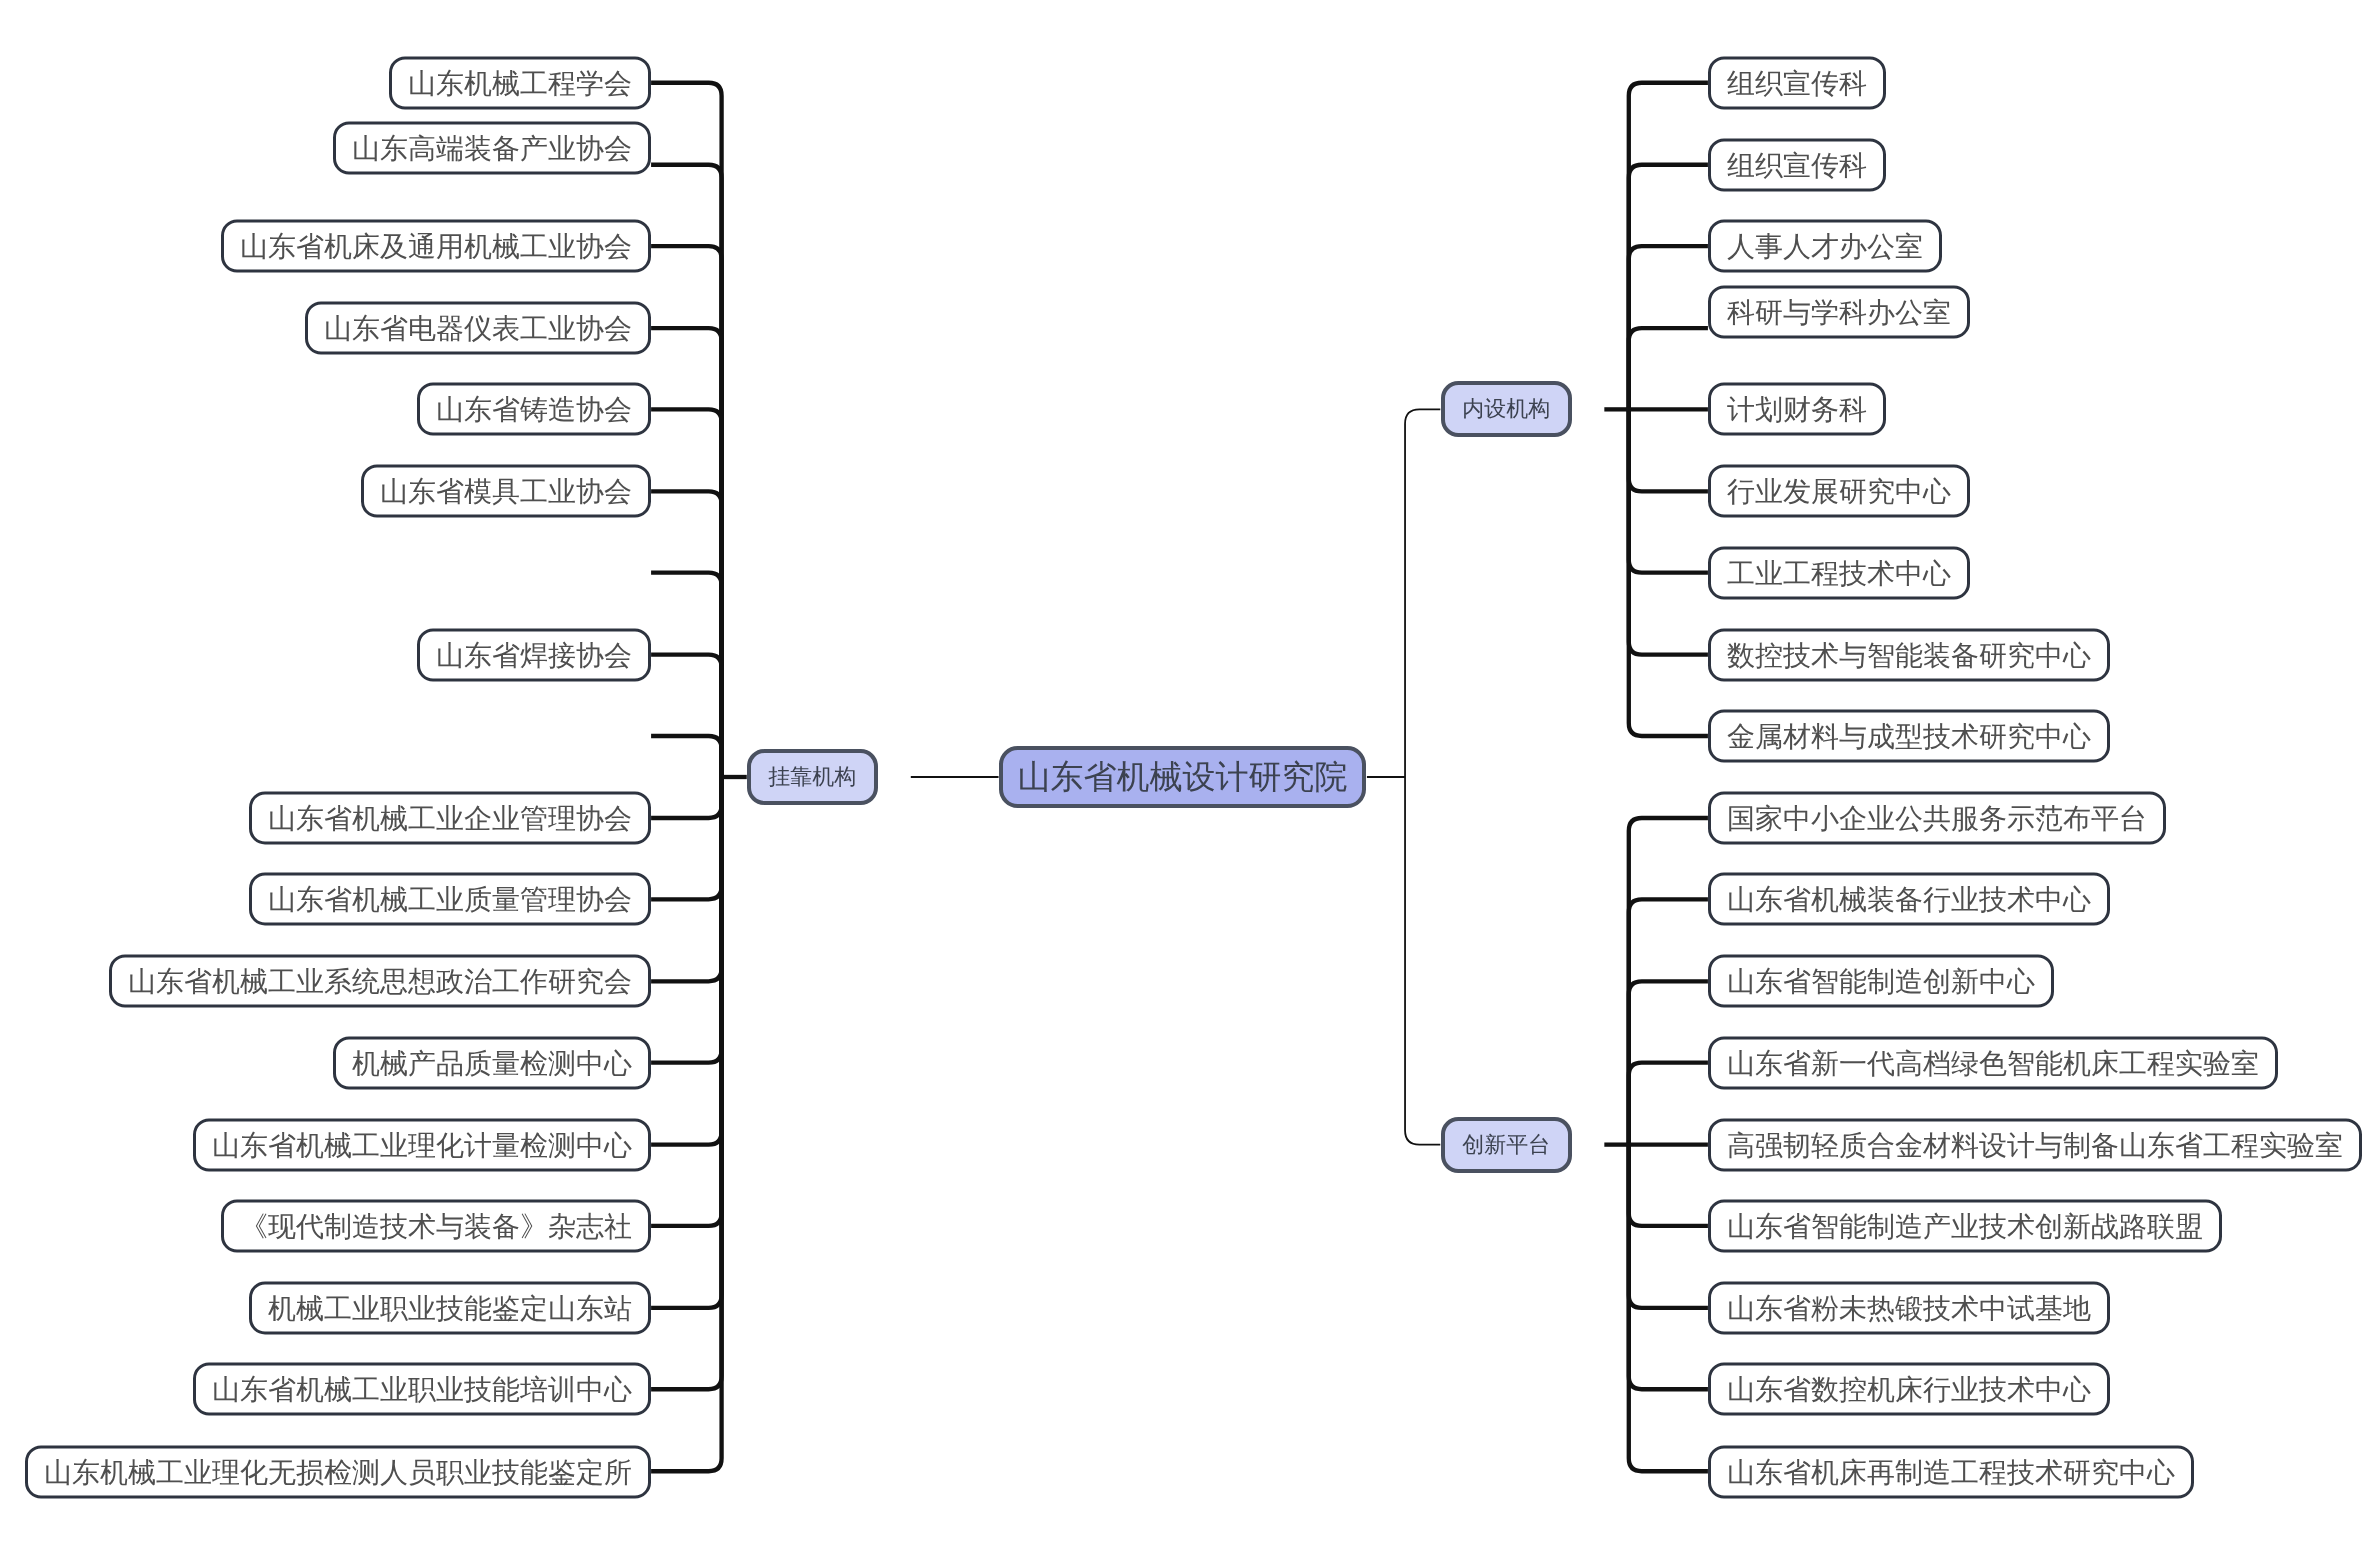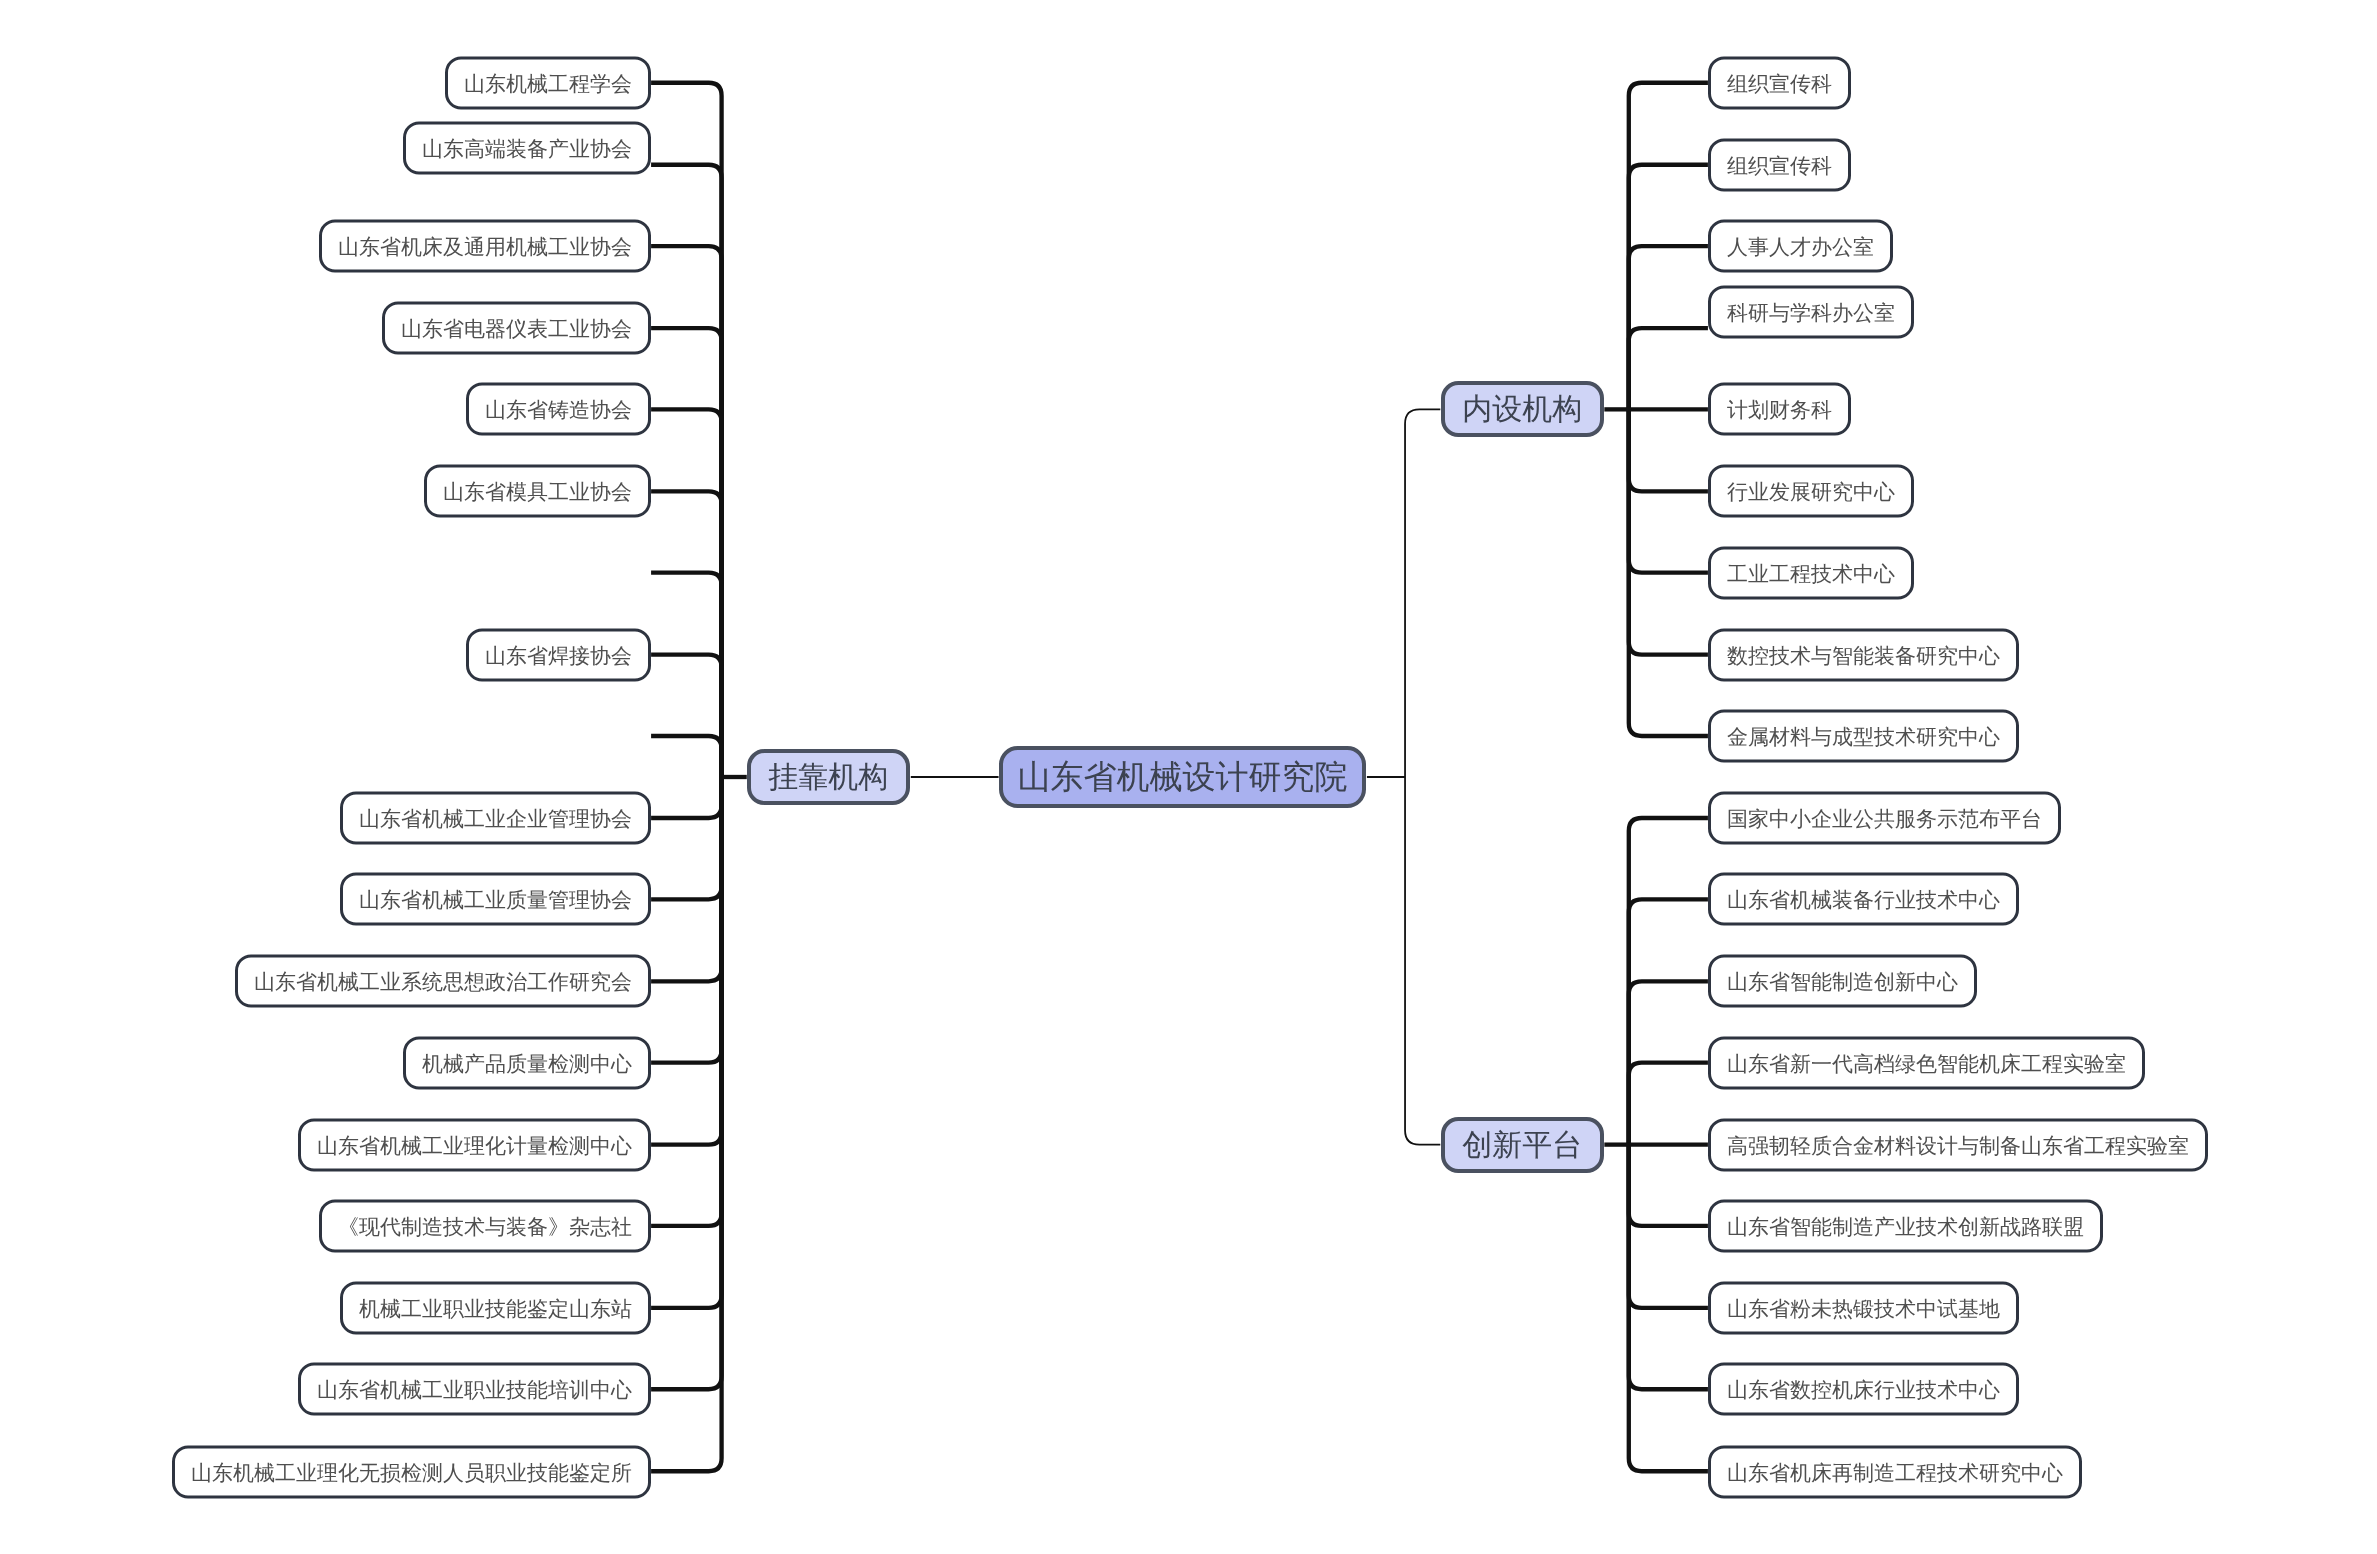--- a/index.html
+++ b/index.html
@@ -30,32 +30,32 @@
     align-items: center;
     white-space: nowrap;
     box-sizing: border-box;
   }
   .child {
     height: 53px;
     padding: 0 16px;
     background: #ffffff;
     border: 3.6px solid #2e3440;
     border-radius: 16px;
-    font-size: 21px;
+    font-size: 28px;
     color: #4f4f4f;
   }
   .child.left { right: 1726px; }
   .child.rtop, .child.rbot { left: 1708px; }
   .branch {
     height: 56px;
     padding: 0 17.3px;
     background: #cfd4f6;
     border: 4.3px solid #4a5160;
     border-radius: 17.3px;
-    font-size: 30px;
+    font-size: 22px;
     color: #3c4250;
     font-weight: 500;
   }
   .root {
     height: 62px;
     padding: 0 14.4px;
     background: #a9b1ef;
     border: 4.3px solid #4a5160;
     border-radius: 18.7px;
     font-size: 33px;

